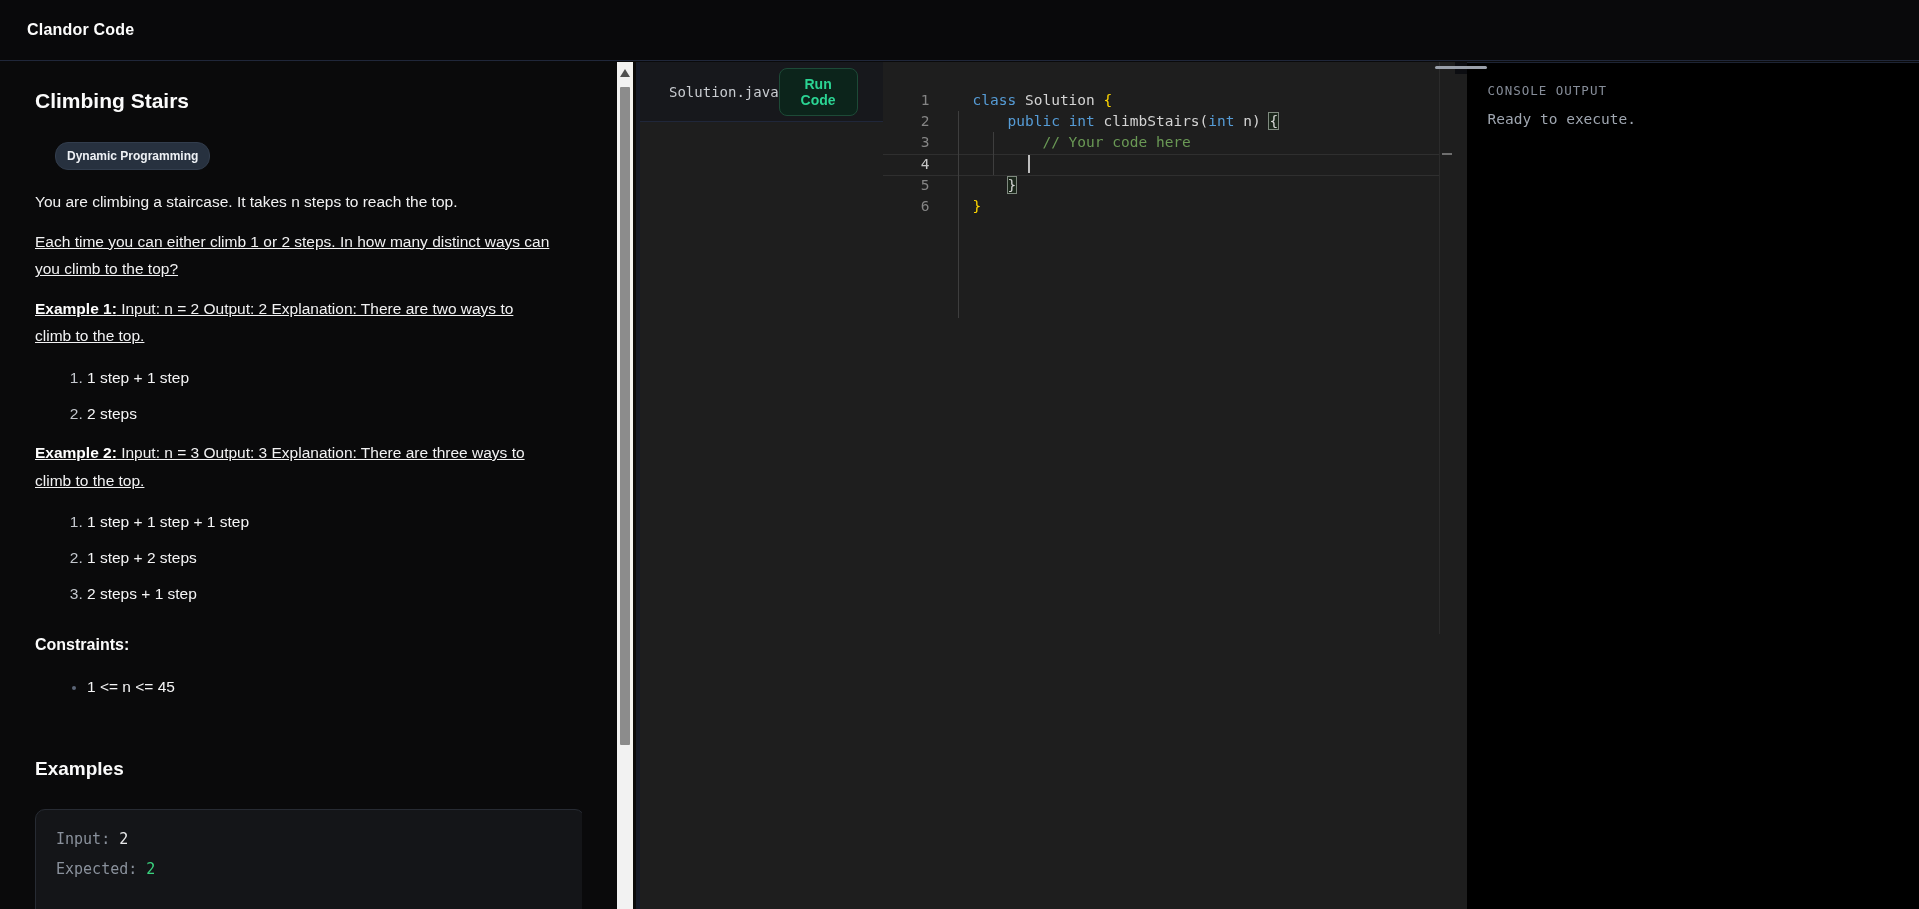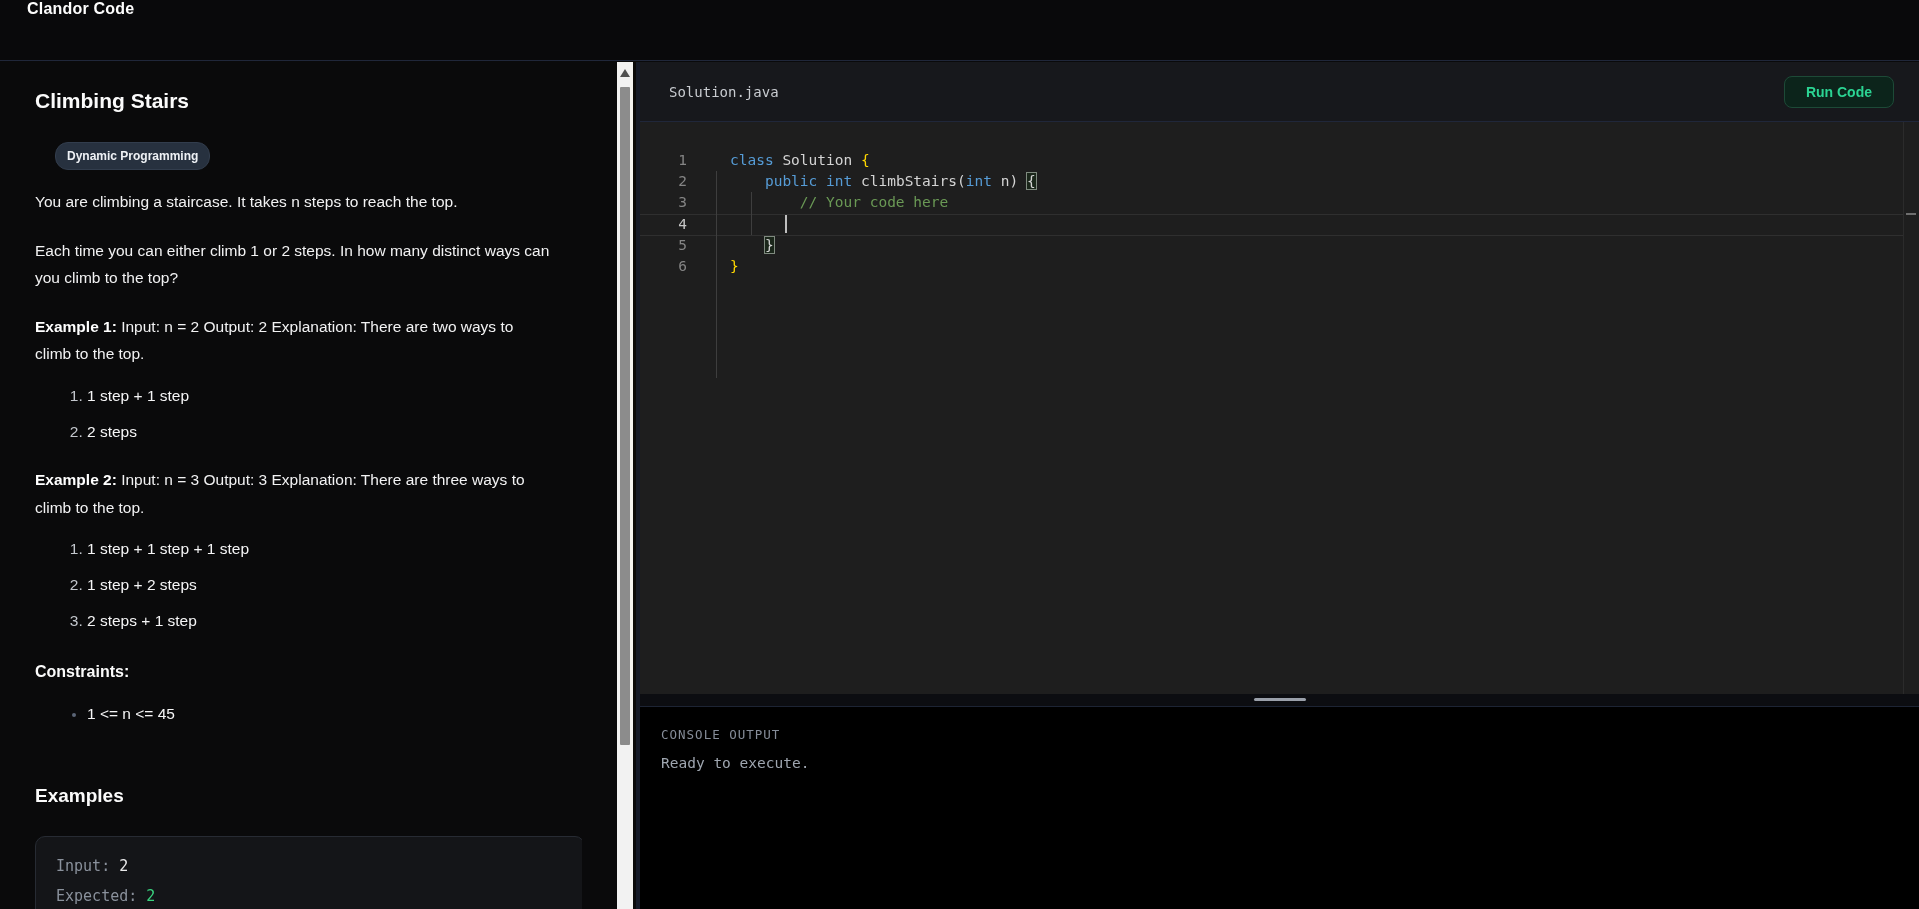--- a/index.html
+++ b/index.html
@@ -1,33 +1,33 @@
 <!DOCTYPE html>
 <html><head>
 <meta charset="utf-8">
 <style>
   * { margin:0; padding:0; box-sizing:border-box; }
   html,body { width:1919px; height:909px; overflow:hidden; background:#0a0a0b;
     font-family:"Liberation Sans", sans-serif; }
 
   
   .app-header { position:absolute; left:0; top:0; width:1919px; height:61px;
-    background:#09090b; border-bottom:1px solid #20273a; display:flex; align-items:flex-start; }
+    background:#09090b; border-bottom:1px solid #20273a; display:flex; align-items:center; }
   .app-title { color:#fdfdfd; font-size:16px; font-weight:bold; margin-left:27px; letter-spacing:.2px; }
 
   
   .left-panel { position:absolute; left:0; top:62px; width:582px; height:847px;
     background:#0a0a0b; overflow:hidden; color:#f4f4f5; }
   .lp-inner { padding:24px 30px 0 35px; }
   .problem-title { font-size:21px; line-height:29px; font-weight:bold; color:#fbfbfb; }
   .tag-badge { display:inline-block; margin-top:27px; background:#27313f; color:#eef1f5;
     font-size:12px; font-weight:bold; padding:6px 11px; border-radius:13px; border:1px solid #323d4d;margin-left:20px; }
   .lp-inner p { font-size:15.5px; line-height:27.5px; max-width:530px; color:#f2f2f3; }
   .p-first { margin-top:18px; }
-  .p-next  { margin-top:21px; }
+  .p-next  { margin-top:12px;text-decoration:underline; }
   .lp-inner b { color:#ffffff; }
   ol.steps-list { margin:14px 0 0 0; padding-left:52px; }
   ol.steps-list li { font-size:15.5px; line-height:27.5px; margin-bottom:8.5px; color:#f5f5f6; }
   ol.steps-list li::marker { color:#c3c7cd; }
   .constraints-heading { margin-top:28px; font-size:16px; font-weight:bold; color:#fbfbfb; }
   ul.constraints-list { margin:19px 0 0 0; padding-left:52px; }
   ul.constraints-list li { font-size:15.5px; line-height:27.5px; color:#f5f5f6; }
   ul.constraints-list li::marker { color:#5b6577; font-size:13px; }
   .examples-heading { margin-top:56px; font-size:19px; line-height:26px; font-weight:bold; color:#fbfbfb; }
   .example-box { margin-top:27px; width:550px; height:120px; background:#141518;
@@ -40,21 +40,21 @@
 
   
   .lp-scrollbar { position:absolute; left:617px; top:62px; width:16px; height:847px; background:#f2f2f2; }
   .lp-scroll-up { position:absolute; left:3px; top:7px; width:0; height:0;
     border-left:5px solid transparent; border-right:5px solid transparent; border-bottom:8px solid #505050; }
   .lp-scroll-thumb { position:absolute; left:3px; top:25px; width:10px; height:658px;
     background:#8c8c8c; border-radius:1px; }
 
   
   .right-panel { position:absolute; left:636px; top:62px; width:1283px; height:847px;
-    border-left:4px solid #151a28; background:#1e1e1e; display:flex; flex-direction:column; }
+    border-left:4px solid #151a28; background:#1e1e1e; display:flex; flex-direction:row; }
   .editor-toolbar { height:60px; flex:0 0 60px; background:#17181c; border-bottom:1px solid #20273a;
     display:flex; align-items:center; padding:0 25px 0 29px; }
   .filename { font-family:"DejaVu Sans Mono", monospace; font-size:14px; color:#c9ccd1; }
   .run-button { margin-left:auto; background:#0c241b; border:1px solid #1d4a37; color:#2bd493;
     font-family:"Liberation Sans", sans-serif; font-size:14px; font-weight:bold;
     padding:7px 21px; border-radius:8px; cursor:pointer; }
 
   
   .editor { position:relative; height:572px; flex:0 0 572px; background:#1e1e1e; overflow:hidden;
     font-family:"DejaVu Sans Mono", monospace; font-size:14.5px; }

